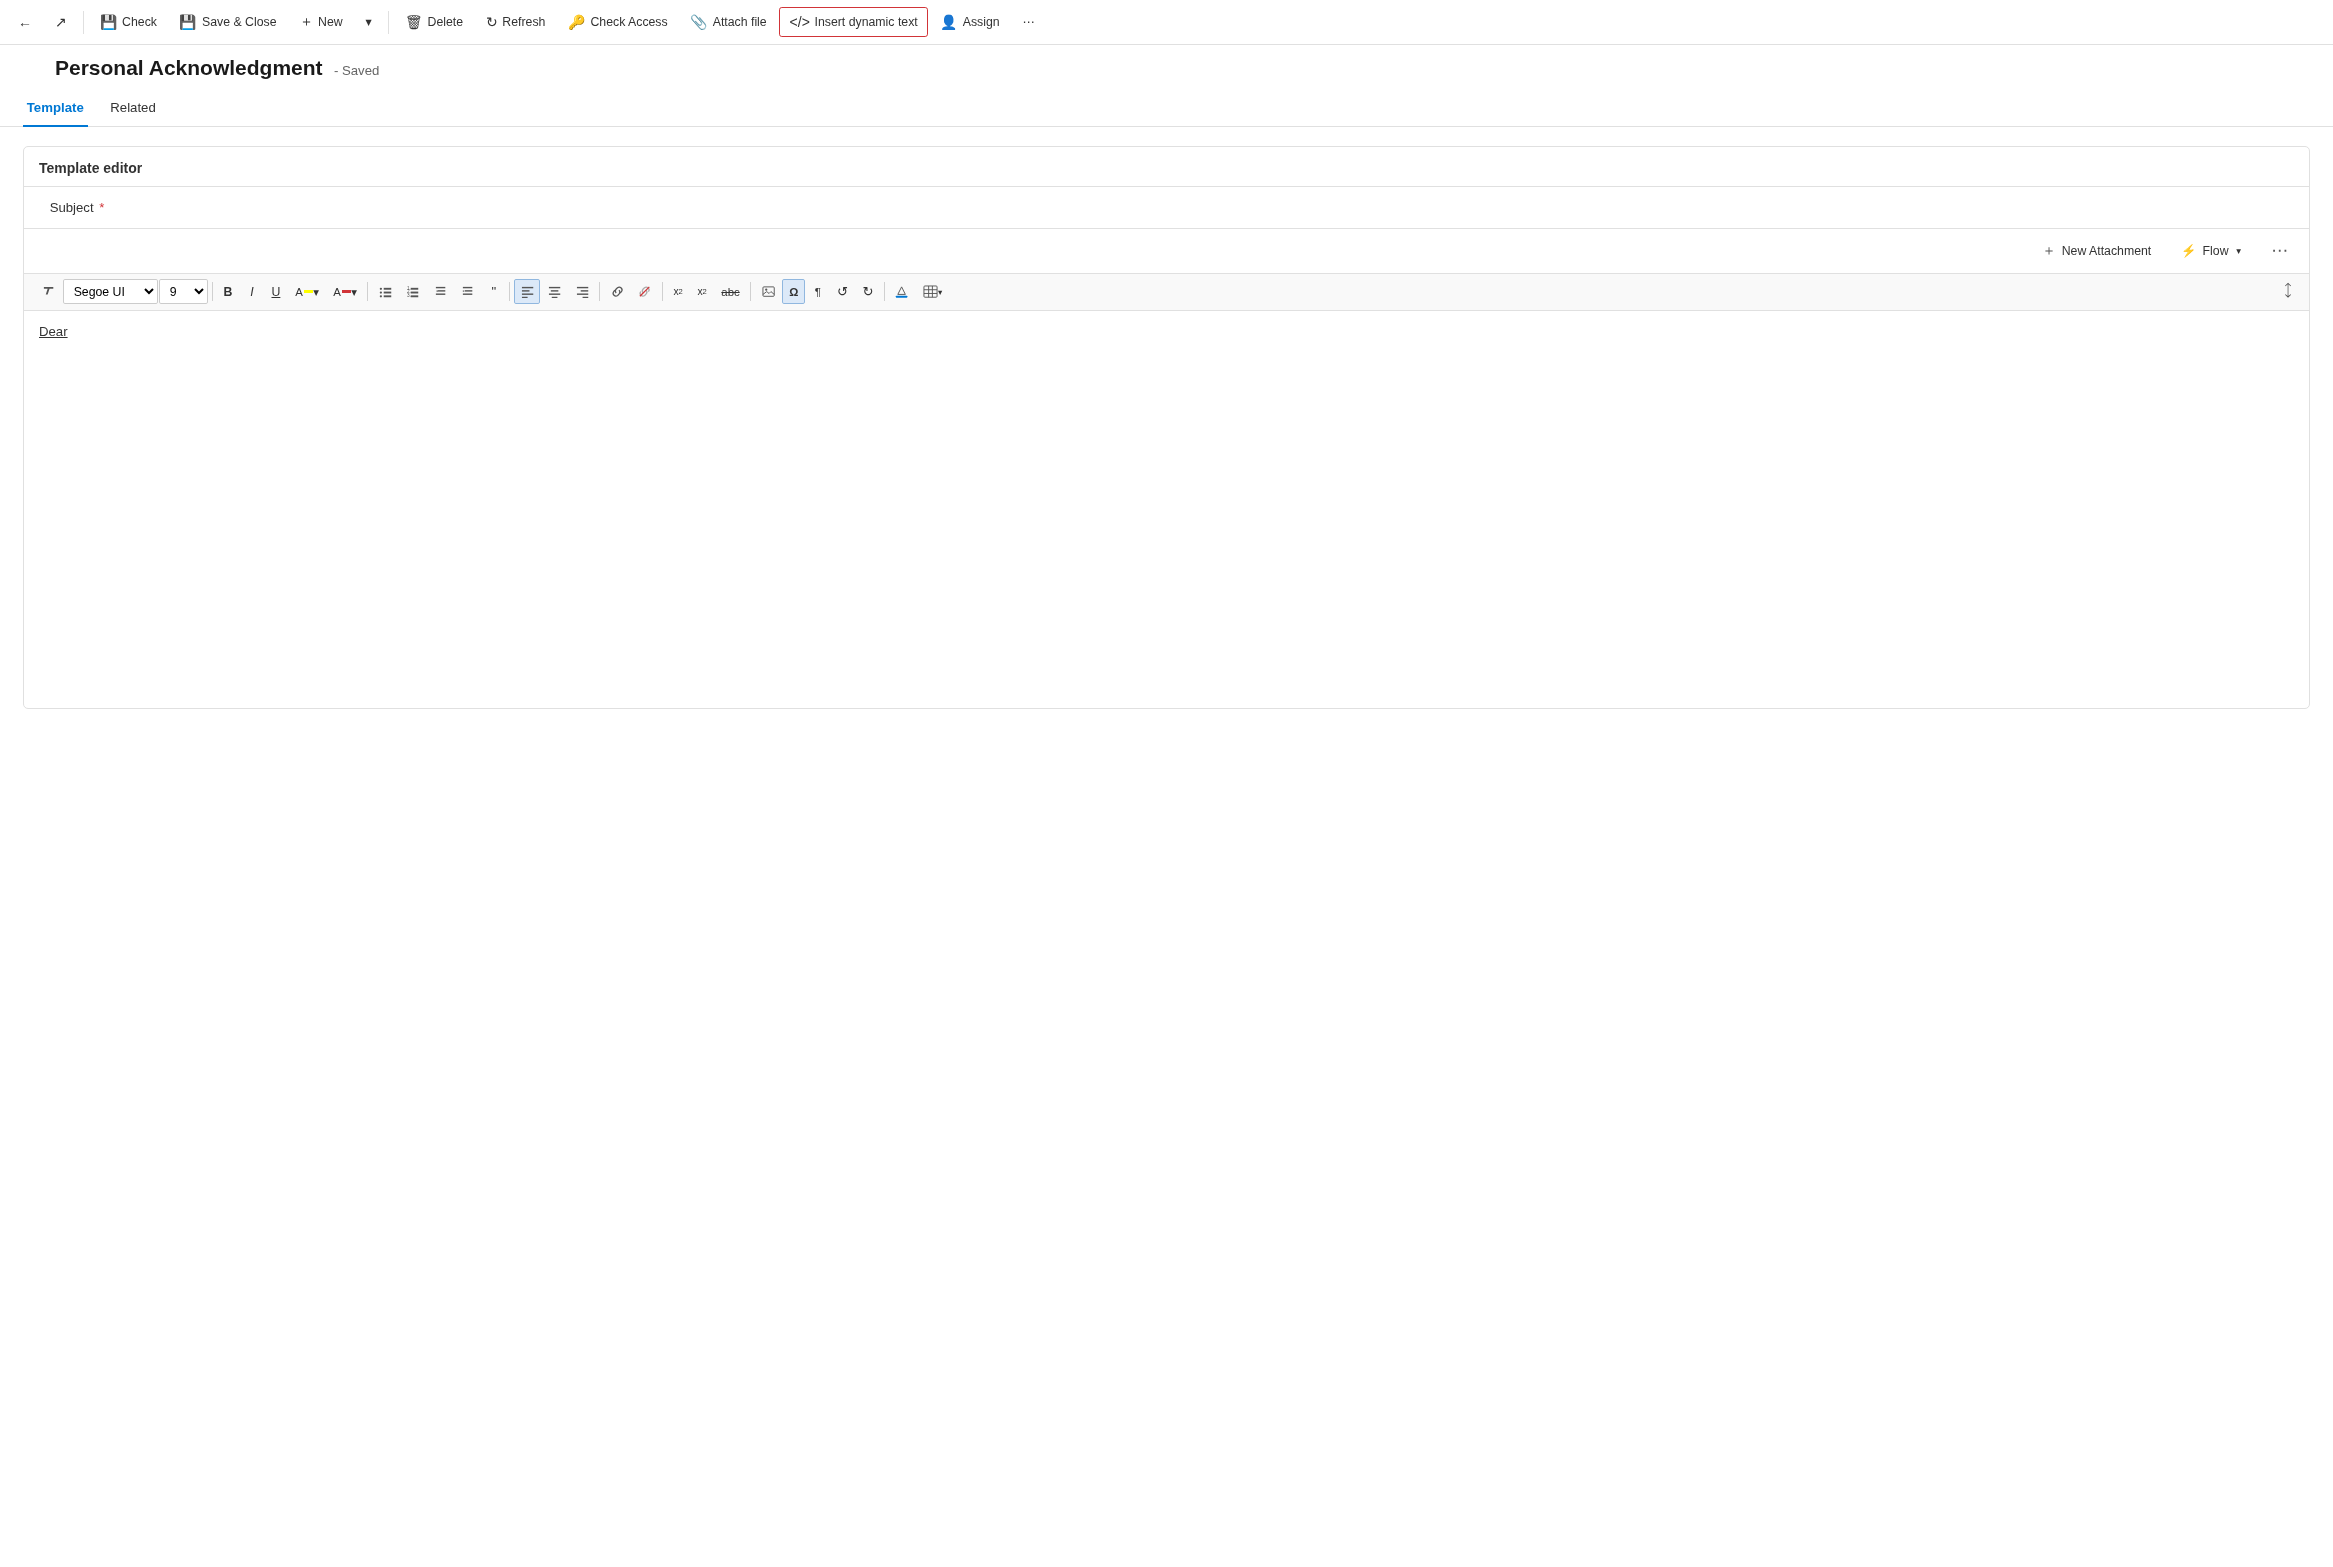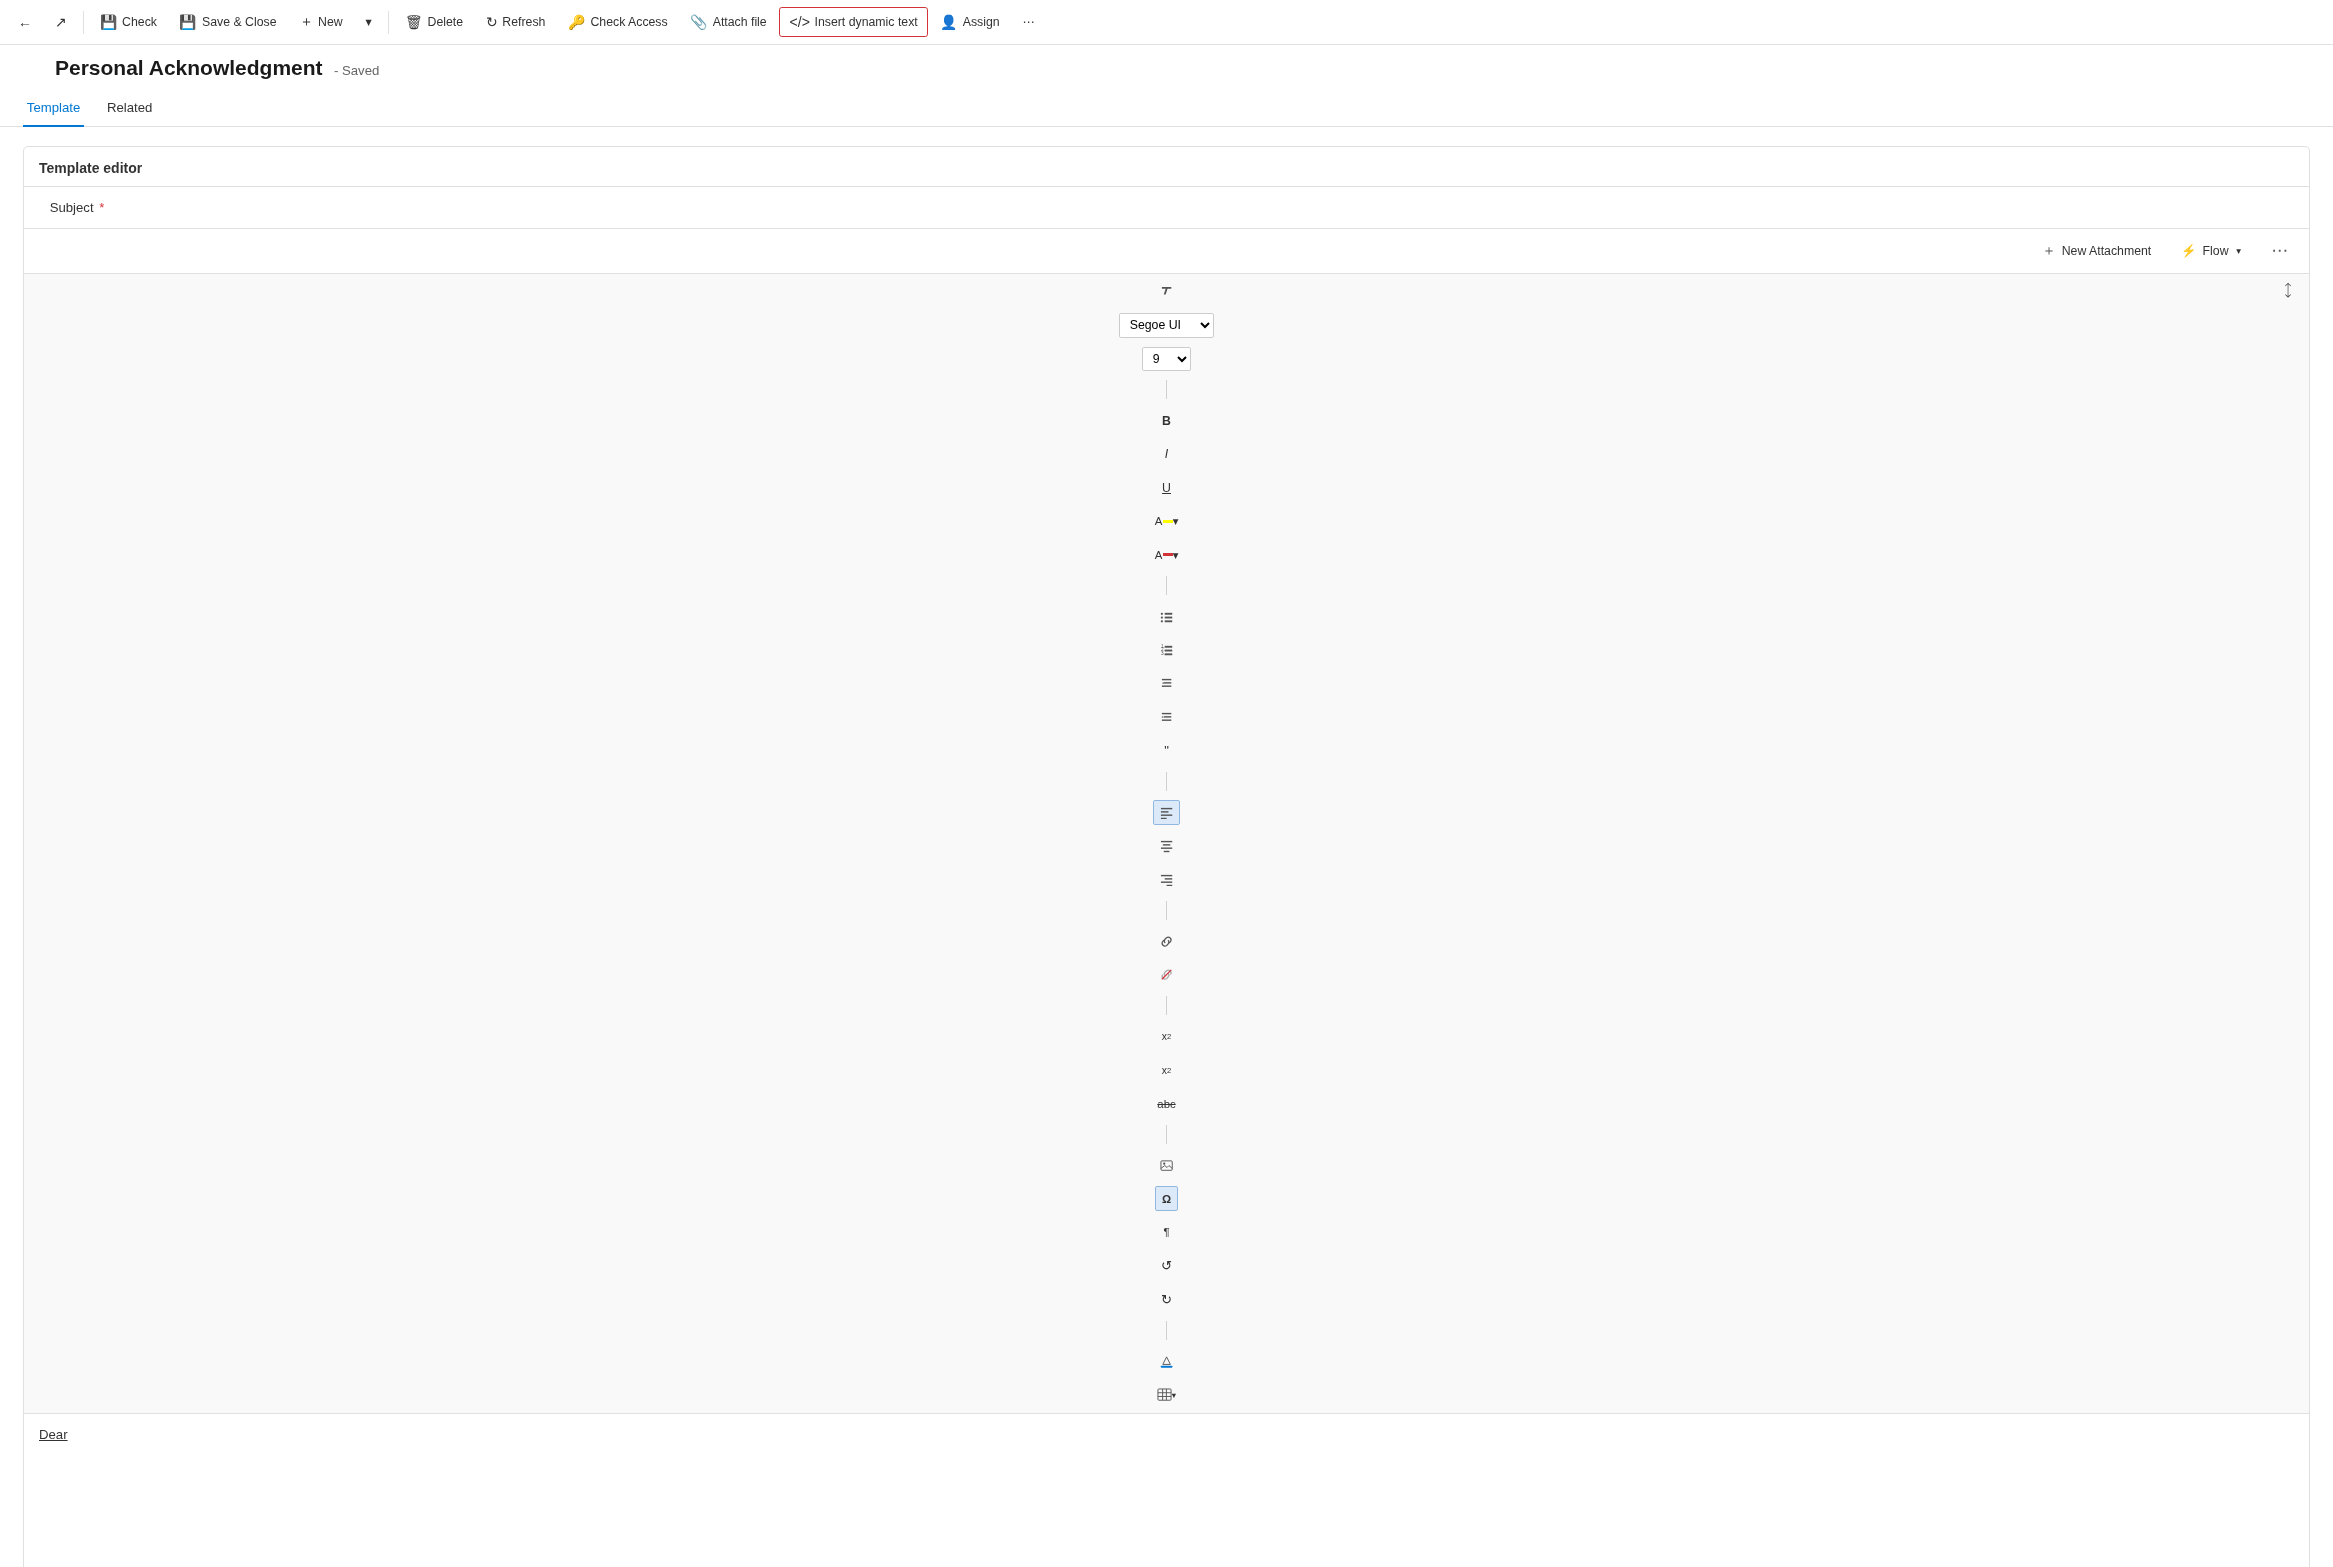--- a/index.html
+++ b/index.html
@@ -76,21 +76,21 @@
       margin-right: 19px;
       cursor: pointer;
       font-size: 13.2px;
       color: #333;
       border-bottom: 2.8px solid transparent;
       position: relative;
       top: 0.9px;
     }
     .tab.active {
       border-bottom: 2.8px solid #0078d4;
-      font-weight: 400;
+      font-weight: 700;
       color: #0078d4;
     }
 
     
     .content-area {
       padding: 19px 23px;
     }
 
     
     .template-card {
@@ -177,26 +177,25 @@
       font-size: 15px;
       color: #555;
       cursor: pointer;
       transform: rotate(45deg);
     }
 
     
     .rte-toolbar {
       display: flex;
       align-items: center;
-      gap: 9px;
+      gap: 1px;
       padding: 5.7px 11.4px;
       border-bottom: 0.9px solid #e0e0e0;
       flex-wrap: wrap;
       background: #f9f9f9;
-      flex-direction: column;
     }
     .rte-btn {
       display: flex;
       align-items: center;
       justify-content: center;
       padding: 3.8px 5.7px;
       border: 0.9px solid transparent;
       background: transparent;
       cursor: pointer;
       border-radius: 1.9px;

